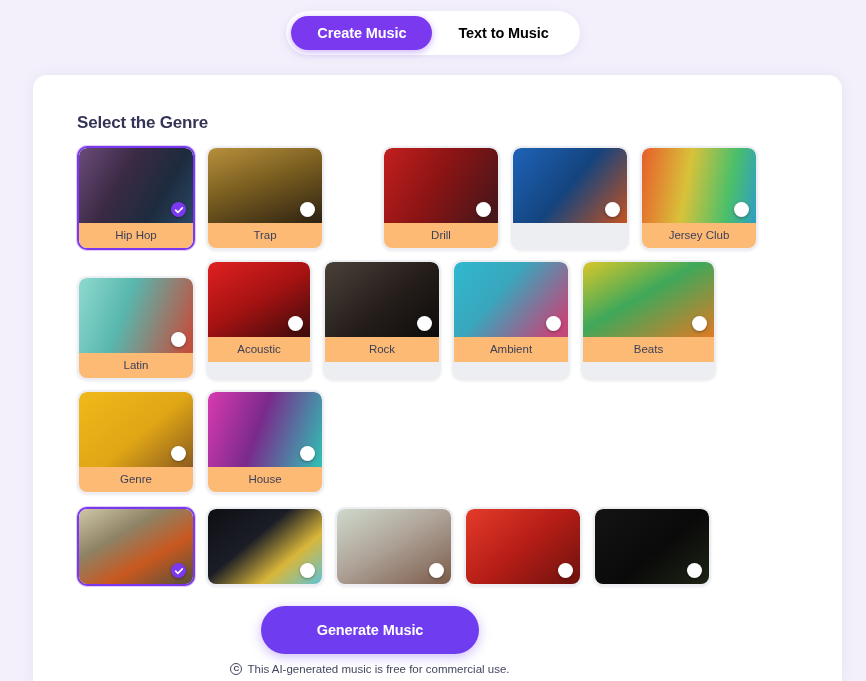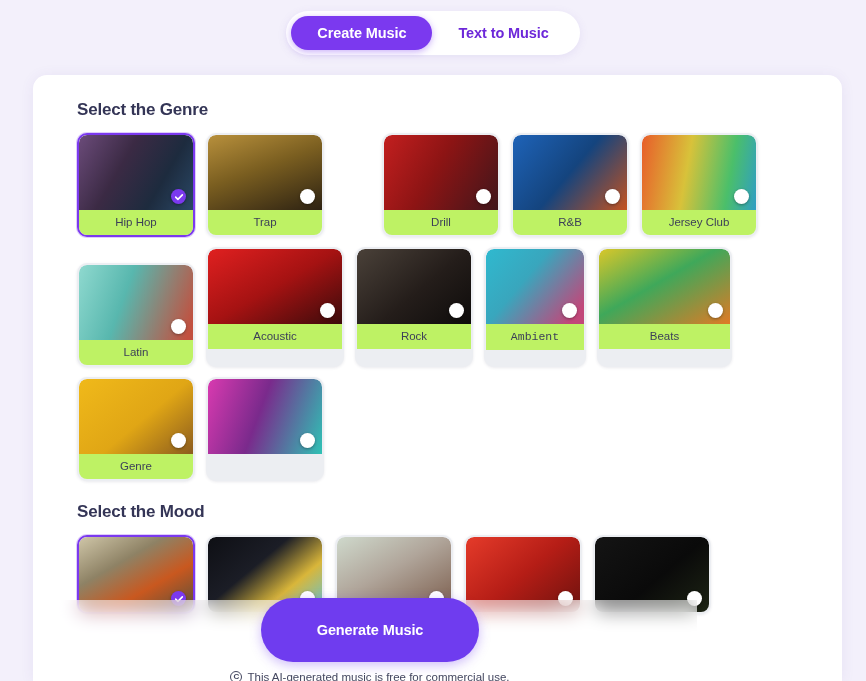--- a/index.html
+++ b/index.html
@@ -30,21 +30,21 @@
     box-shadow: 0 2px 10px rgba(110, 80, 190, 0.10);
   }
   .tab {
     border: none;
     background: transparent;
     border-radius: 999px;
     padding: 9px 26px;
     font-family: "Liberation Sans", sans-serif;
     font-size: 14.5px;
     font-weight: bold;
-    color: #6d28d9;
+    color: #000000;
     cursor: pointer;
     white-space: nowrap;
     letter-spacing: -0.1px;
   }
   .tab.active {
     background: #7b39ef;
     color: #ffffff;
     box-shadow: 0 2px 7px rgba(123, 57, 239, 0.40);
   }
 
@@ -52,21 +52,21 @@
   .panel {
     position: absolute;
     left: 33px;
     top: 75px;
     width: 809px;
     height: 606px;
     background: #ffffff;
     border-radius: 14px 14px 0 0;
     box-shadow: 0 1px 14px rgba(90, 70, 160, 0.08);
     overflow: hidden;
-    padding: 4px 22px;
+    padding: 17px 22px;
   }
 
   .section-title {
     font-size: 17px;
     font-weight: bold;
     color: #343556;
     letter-spacing: -0.2px;
     margin: 21px 0 0 22px;
   }
 
@@ -116,21 +116,21 @@
   }
   .marker.checked {
     background: #7b39ef;
     display: flex;
     align-items: center;
     justify-content: center;
   }
   .marker.checked svg { width: 10px; height: 10px; display: block; }
 
   .card-label {
-    background: #bef264;
+    background: #fdba74;
     text-align: center;
     font-size: 11.5px;
     color: #3c3f58;
     padding: 6px 4px 7px;
     white-space: nowrap;
   }
 
   
   .mood-grid { margin-top: 13px; }
   .mood-grid .card .thumb { height: 75px; }
@@ -152,21 +152,21 @@
     gap: 9px;
   }
   .generate-btn {
     border: none;
     background: #6f3cef;
     color: #ffffff;
     font-family: "Liberation Sans", sans-serif;
     font-size: 14.5px;
     font-weight: bold;
     border-radius: 999px;
-    padding: 24px 56px;
+    padding: 16px 56px;
     cursor: pointer;
     letter-spacing: -0.1px;
     box-shadow: 0 3px 12px rgba(111, 60, 239, 0.35);
   }
   .footer-note {
     display: flex;
     align-items: center;
     gap: 5px;
     font-size: 11.5px;
     color: #43465f;
@@ -215,47 +215,46 @@
       <div class="card" style="width: 118px; margin-left: 47px;">
         <div class="thumb" style="background-image: linear-gradient(120deg, rgb(195, 31, 31) 0%, rgb(141, 20, 20) 45%, rgb(64, 22, 27) 100%);">
           <div class="marker"></div>
         </div>
         <div class="card-label">Drill</div>
       </div>
       <div class="card" style="width: 118px;">
         <div class="thumb" style="background-image: linear-gradient(130deg, rgb(30, 99, 184) 0%, rgb(20, 68, 126) 50%, rgb(196, 82, 31) 100%);">
           <div class="marker"></div>
         </div>
-        <div class="card-label">R&amp;B</div>
       </div>
       <div class="card" style="width: 118px;">
         <div class="thumb" style="background-image: linear-gradient(100deg, rgb(232, 93, 42) 0%, rgb(216, 194, 58) 40%, rgb(75, 191, 106) 75%, rgb(47, 158, 196) 100%);">
           <div class="marker"></div>
         </div>
         <div class="card-label">Jersey Club</div>
       </div>
       <div class="card" style="width: 118px; margin-top: 16px;">
         <div class="thumb" style="background-image: linear-gradient(110deg, rgb(143, 217, 207) 0%, rgb(88, 183, 174) 40%, rgb(194, 80, 63) 95%);">
           <div class="marker"></div>
         </div>
         <div class="card-label">Latin</div>
       </div>
-      <div class="card" style="width: 138px;">
+      <div class="card" style="width: 106px;">
         <div class="thumb" style="background-image: linear-gradient(150deg, rgb(224, 32, 32) 0%, rgb(165, 18, 18) 50%, rgb(59, 11, 11) 100%);">
           <div class="marker"></div>
         </div>
         <div class="card-label">Acoustic</div>
       </div>
       <div class="card" style="width: 118px;">
         <div class="thumb" style="background-image: linear-gradient(140deg, rgb(74, 65, 57) 0%, rgb(36, 29, 26) 55%, rgb(14, 12, 11) 100%);">
           <div class="marker"></div>
         </div>
         <div class="card-label">Rock</div>
       </div>
-      <div class="card" style="width: 102px; font-family: Liberation Mono, monospace;">
+      <div class="card" style="width: 118px;">
         <div class="thumb" style="background-image: linear-gradient(130deg, rgb(47, 185, 207) 0%, rgb(57, 166, 189) 40%, rgb(194, 71, 122) 90%);">
           <div class="marker"></div>
         </div>
         <div class="card-label">Ambient</div>
       </div>
       <div class="card" style="width: 135px;">
         <div class="thumb" style="background-image: linear-gradient(150deg, rgb(217, 199, 42) 0%, rgb(63, 168, 90) 45%, rgb(224, 122, 37) 100%);">
           <div class="marker"></div>
         </div>
         <div class="card-label">Beats</div>
@@ -263,24 +262,24 @@
       <div class="card" style="width: 118px;">
         <div class="thumb" style="background-image: linear-gradient(140deg, rgb(240, 185, 26) 0%, rgb(224, 166, 21) 55%, rgb(140, 92, 30) 100%);">
           <div class="marker"></div>
         </div>
         <div class="card-label">Genre</div>
       </div>
       <div class="card" style="width: 118px;">
         <div class="thumb" style="background-image: linear-gradient(110deg, rgb(217, 58, 176) 0%, rgb(122, 42, 140) 45%, rgb(47, 194, 181) 100%);">
           <div class="marker"></div>
         </div>
+        <div class="card-label">House</div>
       </div>
     </div>
 
-  <div class="section-title">Select the Mood</div>
   <div class="grid mood-grid" id="mood-grid">
       <div class="card selected" style="width: 118px;">
         <div class="thumb" style="background-image: linear-gradient(150deg, rgb(207, 198, 168) 0%, rgb(142, 130, 101) 35%, rgb(201, 88, 31) 65%, rgb(85, 80, 60) 100%);">
           <div class="marker checked">
             <svg viewBox="0 0 12 12">
               <path d="M2 6.2 L4.7 8.9 L10 3.4" fill="none" stroke="#fff" stroke-width="1.9" stroke-linecap="round" stroke-linejoin="round"></path>
             </svg>
           </div>
         </div>
       </div>

